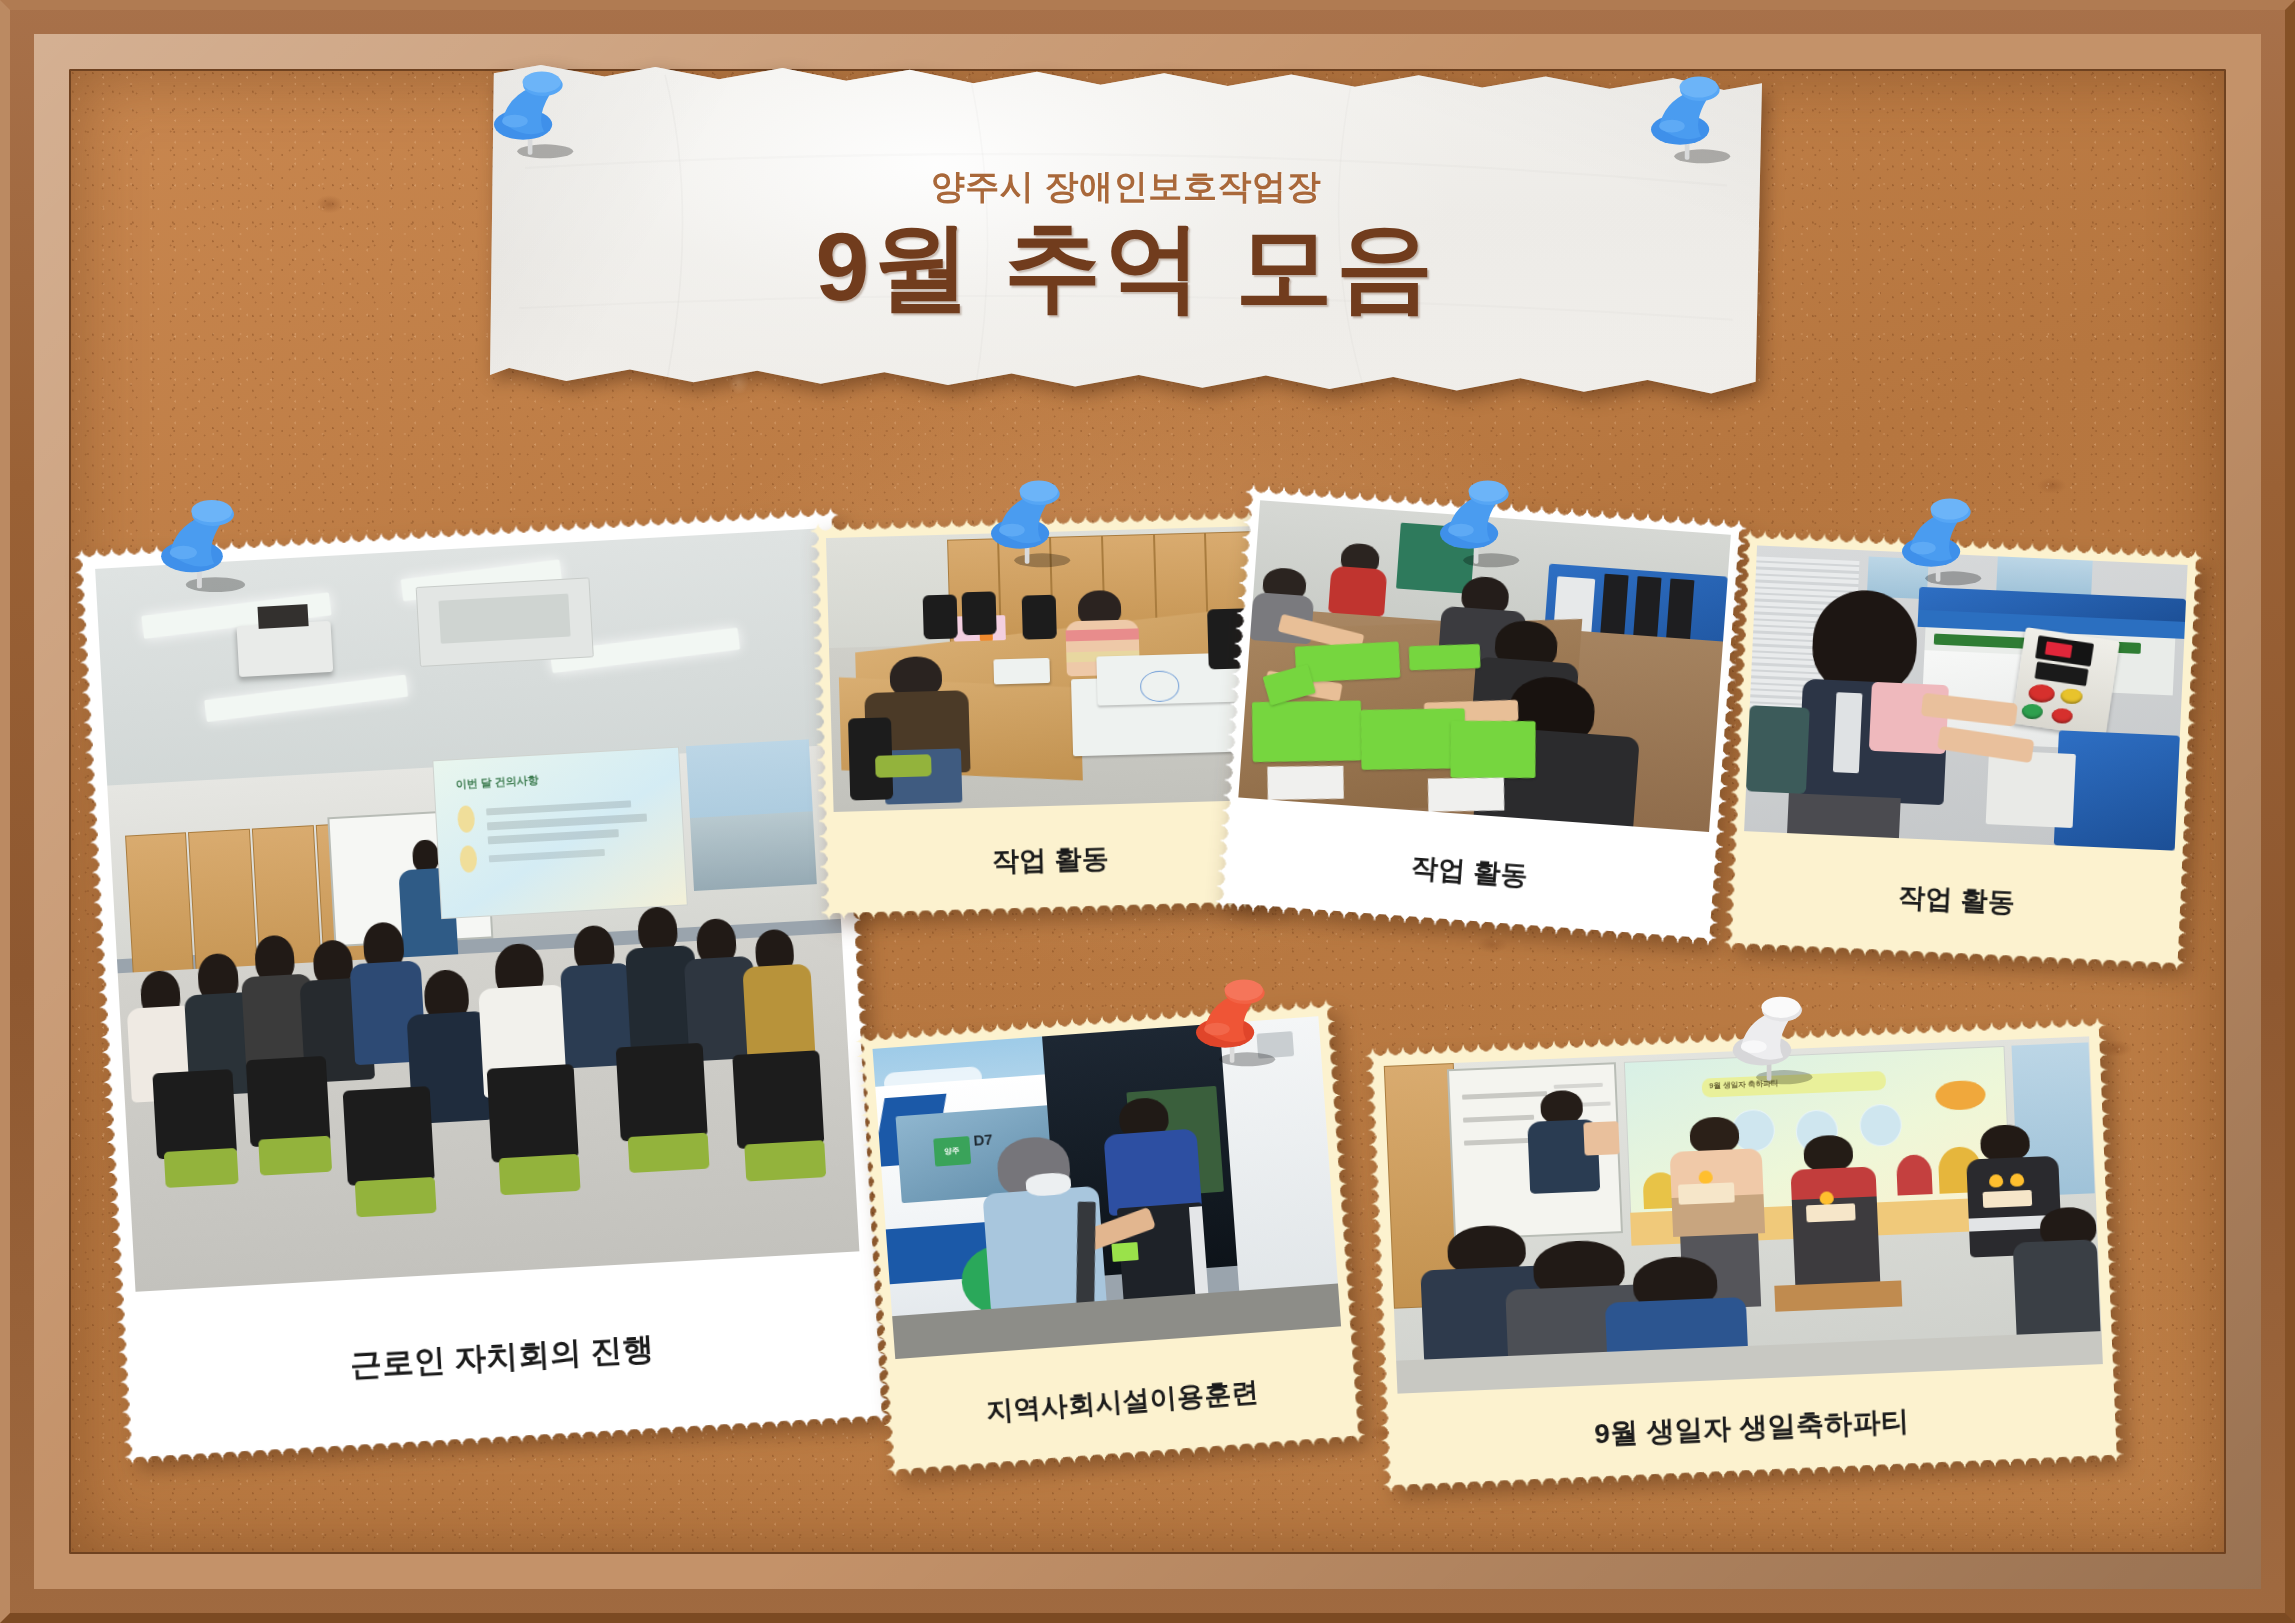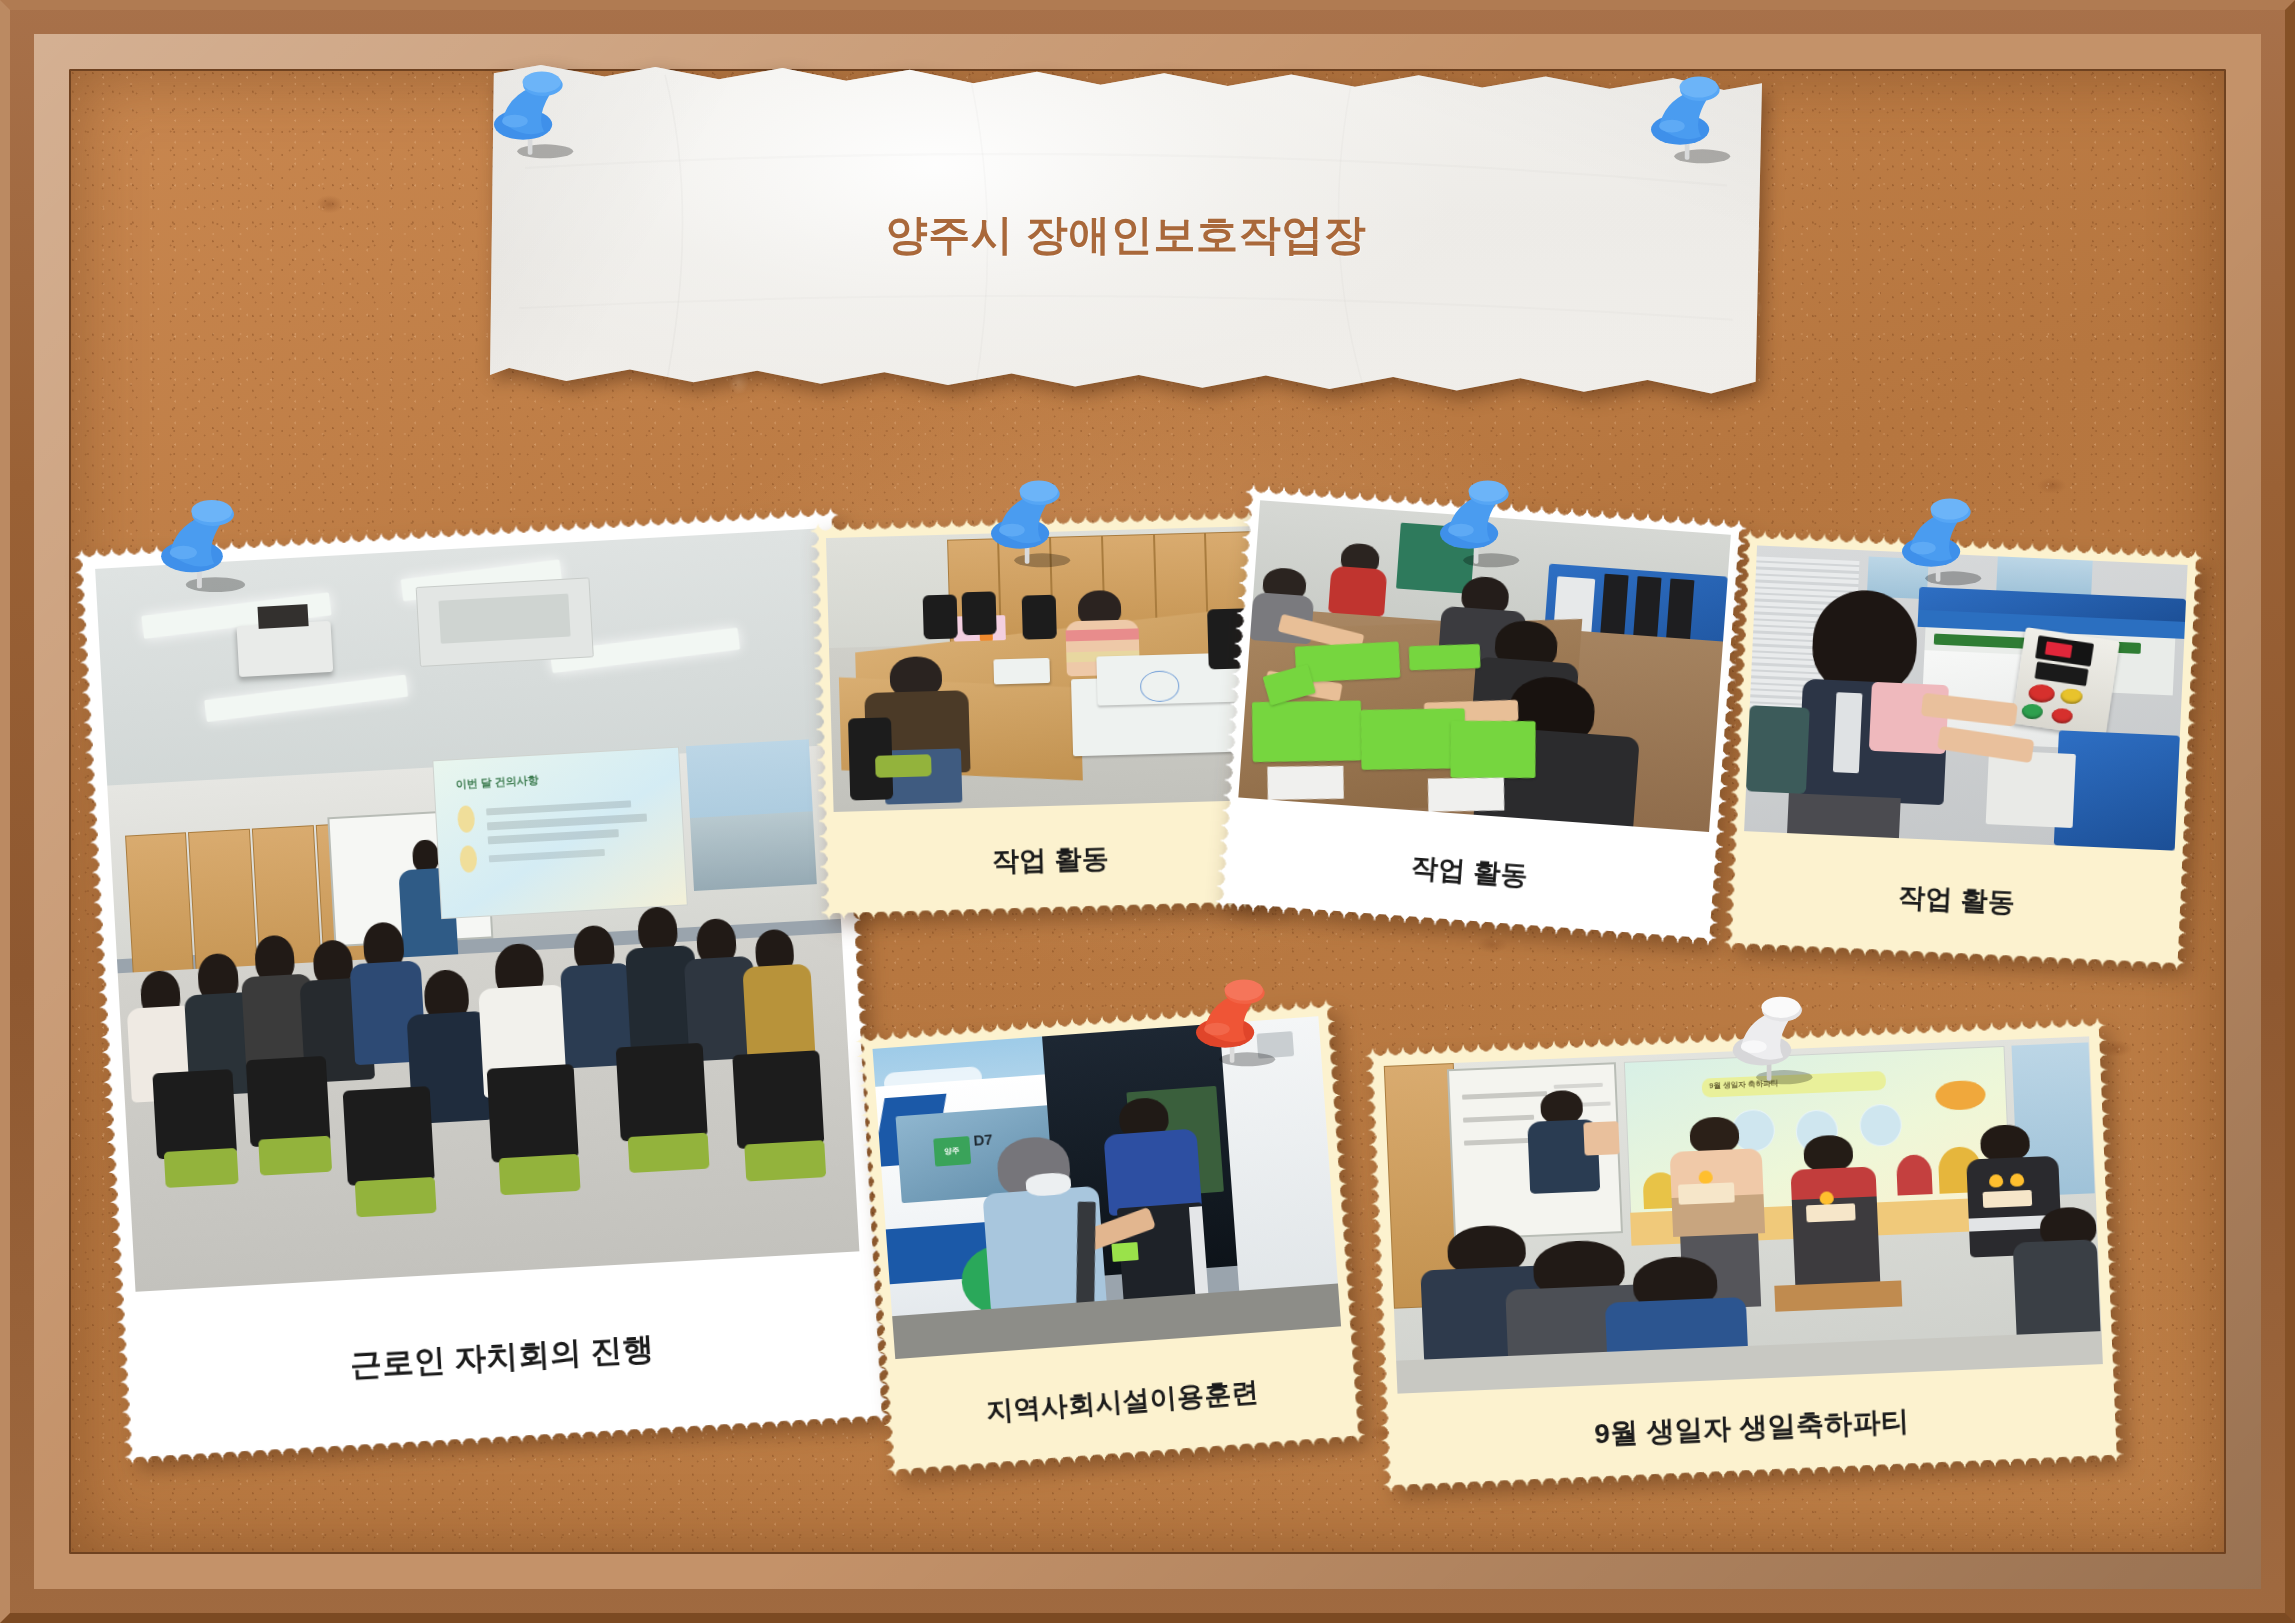--- a/index.html
+++ b/index.html
@@ -144,21 +144,21 @@
     position: absolute;
     inset: 0;
     display: flex;
     flex-direction: column;
     align-items: center;
     justify-content: center;
     padding-top: 14px;
     z-index: 2;
   }
   .header-sub {
-    font-size: 42px;
+    font-size: 34px;
     font-weight: 800;
     color: #a9683a;
     letter-spacing: 0.6px;
     margin-bottom: 8.2px;
     text-shadow: 0.6px 0.6px 0 rgba(255,255,255,.6);
   }
   .header-main {
     font-size: 97px;
     font-weight: 900;
     color: #713c1d;
@@ -278,20 +278,21 @@
     <div class="sheet"></div>
     <svg class="creases" viewBox="0 0 2180 580" preserveAspectRatio="none">
       <path d="M 300 20 Q 360 260 300 560" stroke="rgba(0,0,0,.05)" stroke-width="3" fill="none"></path>
       <path d="M 820 10 Q 880 280 830 570" stroke="rgba(0,0,0,.045)" stroke-width="3" fill="none"></path>
       <path d="M 1480 16 Q 1420 300 1500 566" stroke="rgba(0,0,0,.04)" stroke-width="3" fill="none"></path>
       <path d="M 60 180 Q 1100 120 2120 210" stroke="rgba(0,0,0,.035)" stroke-width="4" fill="none"></path>
       <path d="M 50 420 Q 1090 370 2130 440" stroke="rgba(0,0,0,.03)" stroke-width="4" fill="none"></path>
     </svg>
     <div class="header-title-block">
       <div class="header-sub">양주시 장애인보호작업장</div>
+      <div class="header-main">9월 추억 모음</div>
     </div>
   </div>
 
   <div class="pin" style="left:489px; top:64px; width:88px; height:99px;">
     <svg viewBox="0 0 150 170">
       <ellipse cx="96" cy="150" rx="48" ry="12" fill="rgba(0,0,0,.28)"></ellipse>
       <rect x="66" y="108" width="8" height="48" rx="3" fill="#d9dadb"></rect>
       <ellipse cx="58" cy="104" rx="50" ry="26" fill="#3f90ea"></ellipse>
       <path d="M 22 100 Q 30 58 72 40 L 104 52 Q 80 92 94 116 Q 60 130 22 100 Z" fill="#4a9cf0"></path>
       <ellipse cx="92" cy="36" rx="34" ry="19" fill="#56a6f5"></ellipse>

